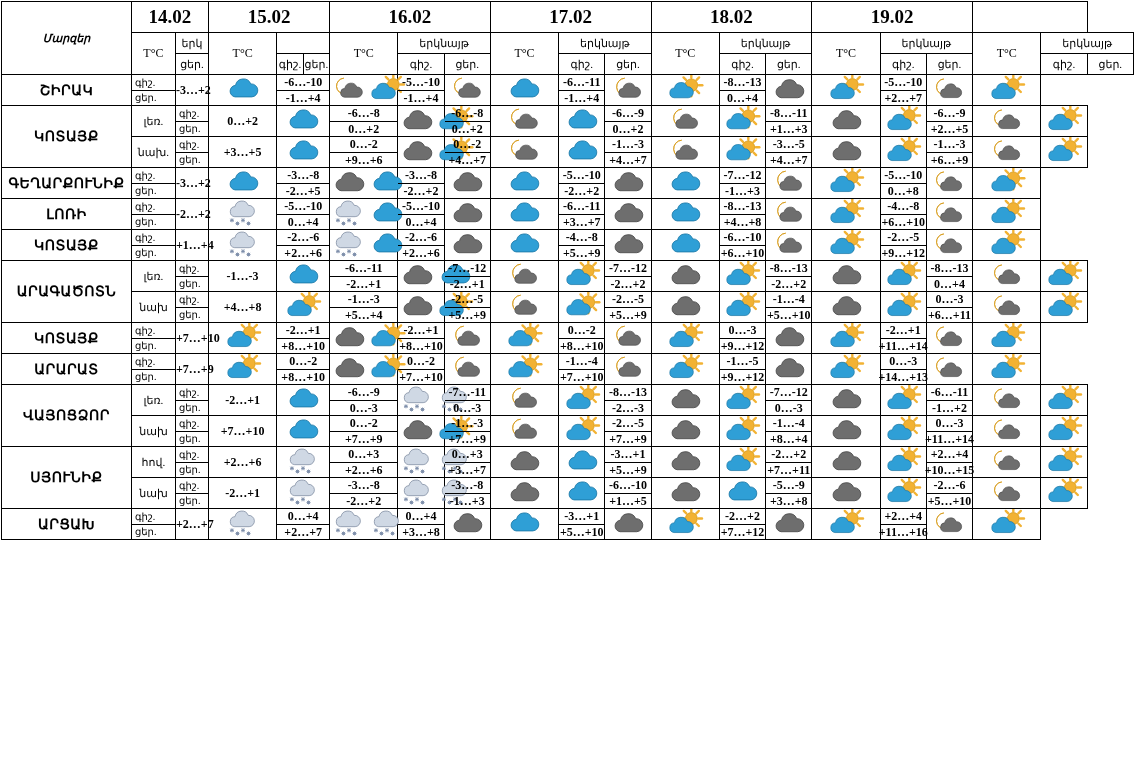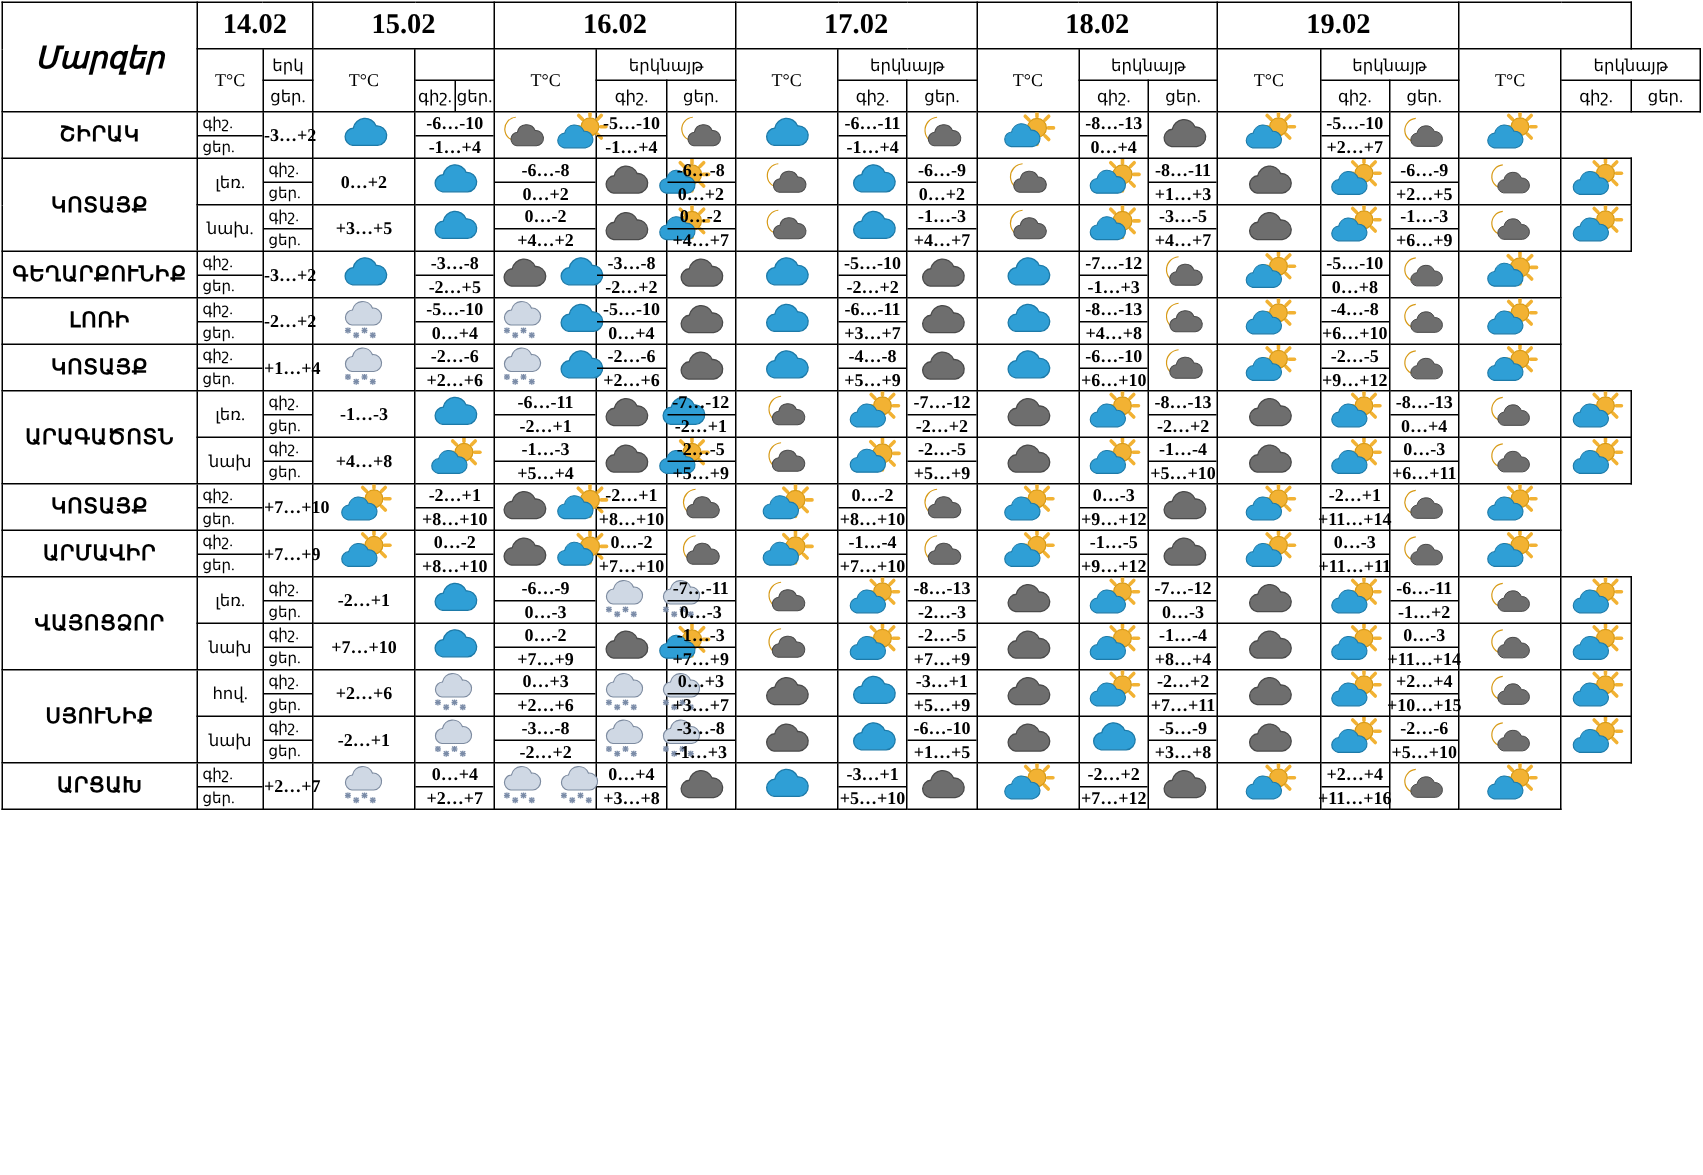--- a/index.html
+++ b/index.html
@@ -2,21 +2,21 @@
 <html><head>
 <meta charset="utf-8">
 <style>
   html,body{margin:0;padding:0;background:#fff;}
   body{width:1135px;height:783px;font-family:"Liberation Serif",serif;color:#000;}
   table.wx{border-collapse:collapse;width:1133px;table-layout:fixed;margin:1px;}
   table.wx td,table.wx th{border:1px solid #000;padding:0;text-align:center;vertical-align:middle;}
   .date-head{font-size:19px;font-weight:bold;font-family:"Liberation Serif",serif;height:30px;}
   .sub-head{font-size:12px;height:22px;font-family:"Liberation Serif",serif;}
   .sub-head2{font-size:11px;height:20px;font-family:"Liberation Serif",serif;}
-  .region-title{font-size:20px;font-weight:bold;font-style:italic;font-family:"Liberation Serif",serif;}
+  .region-title{font-size:11px;font-weight:bold;font-style:italic;font-family:"Liberation Serif",serif;}
   .region-name{font-size:14px;font-weight:bold;font-family:"Liberation Serif",serif;letter-spacing:.5px;}
   .sub-name{font-size:11px;font-family:"Liberation Serif",serif;}
   .lbl{font-size:10px;font-family:"Liberation Serif",serif;text-align:left;padding-left:3px;}
   .temp{font-size:12px;font-weight:bold;font-family:"Liberation Serif",serif;white-space:nowrap;}
   .rowh{height:30px;}
   .icocell{padding:0;}
   .ico{display:block;margin:0 auto;}
   .stack{display:flex;flex-direction:column;height:100%;}
   .stack>div{flex:1;display:flex;align-items:center;justify-content:center;}
   .stack>div:first-child{border-bottom:1px solid #000;}
@@ -452,21 +452,21 @@
         <td class="icocell">
           <svg class="ico" width="38" height="30" viewBox="0 0 48 38" xmlns="http://www.w3.org/2000/svg">
             <g transform="translate(2,2) scale(0.92)">
               <path d="M13 28 a8 8 0 0 1 0.6 -15.9 a11 11 0 0 1 21 -2 a8.5 8.5 0 0 1 1.4 17.9 z" fill="#2f9fd6" stroke="#1d7aa8" stroke-width="1.2"></path>
             </g>
           </svg>
         </td>
         <td class="temp">
           <div class="stack" style="height:30px">
             <div>0…-2</div>
-            <div>+4…+2</div>
+            <div>+9…+6</div>
           </div>
         </td>
         <td class="icocell">
           <div style="display:flex">
             <div style="flex:1">
               <svg class="ico" width="38" height="30" viewBox="0 0 48 38" xmlns="http://www.w3.org/2000/svg">
                 <g transform="translate(2,3) scale(0.92)">
                   <path d="M13 28 a8 8 0 0 1 0.6 -15.9 a11 11 0 0 1 21 -2 a8.5 8.5 0 0 1 1.4 17.9 z" fill="#6e6e6e" stroke="#4a4a4a" stroke-width="1.2"></path>
                 </g>
               </svg>
@@ -1652,21 +1652,21 @@
             <line x1="32" y1="3" x2="31.999999999999996" y2="-1.5" stroke="#f2b233" stroke-width="3" stroke-linecap="round"></line>
             <line x1="38.36396103067892" y1="5.636038969321071" x2="41.54594154601839" y2="2.454058453981606" stroke="#f2b233" stroke-width="3" stroke-linecap="round"></line>
             <circle cx="32" cy="12" r="7.5" fill="#f2b233" stroke="#d79a16" stroke-width="1"></circle>
             <g transform="translate(0,8) scale(0.78)">
               <path d="M13 28 a8 8 0 0 1 0.6 -15.9 a11 11 0 0 1 21 -2 a8.5 8.5 0 0 1 1.4 17.9 z" fill="#2f9fd6" stroke="#1d7aa8" stroke-width="1.2"></path>
             </g>
           </svg>
         </td>
       </tr>
       <tr class="rowh">
-        <td rowspan="1" class="region-name">ԱՐՄԱՎԻՐ</td>
+        <td rowspan="1" class="region-name">ԱՐԱՐԱՏ</td>
         <td class="lbl">
           <div class="stack stack-l" style="height:30px">
             <div>
               <span>գիշ.</span>
             </div>
             <div>
               <span>ցեր.</span>
             </div>
           </div>
         </td>
@@ -1805,21 +1805,21 @@
             <line x1="38.36396103067892" y1="5.636038969321071" x2="41.54594154601839" y2="2.454058453981606" stroke="#f2b233" stroke-width="3" stroke-linecap="round"></line>
             <circle cx="32" cy="12" r="7.5" fill="#f2b233" stroke="#d79a16" stroke-width="1"></circle>
             <g transform="translate(0,8) scale(0.78)">
               <path d="M13 28 a8 8 0 0 1 0.6 -15.9 a11 11 0 0 1 21 -2 a8.5 8.5 0 0 1 1.4 17.9 z" fill="#2f9fd6" stroke="#1d7aa8" stroke-width="1.2"></path>
             </g>
           </svg>
         </td>
         <td class="temp">
           <div class="stack" style="height:30px">
             <div>0…-3</div>
-            <div>+11…+11</div>
+            <div>+14…+13</div>
           </div>
         </td>
         <td class="icocell">
           <svg class="ico" width="38" height="30" viewBox="0 0 48 38" xmlns="http://www.w3.org/2000/svg">
             <path d="M 17.5 5 a 10 10 0 1 0 1.5 20 a 8.5 8.5 0 1 1 -1.5 -20 z" fill="#f5c23e" stroke="#d79a16" stroke-width="1"></path>
             <g transform="translate(9,9) scale(0.7)">
               <path d="M13 28 a8 8 0 0 1 0.6 -15.9 a11 11 0 0 1 21 -2 a8.5 8.5 0 0 1 1.4 17.9 z" fill="#6e6e6e" stroke="#4a4a4a" stroke-width="1.2"></path>
             </g>
           </svg>
         </td>

